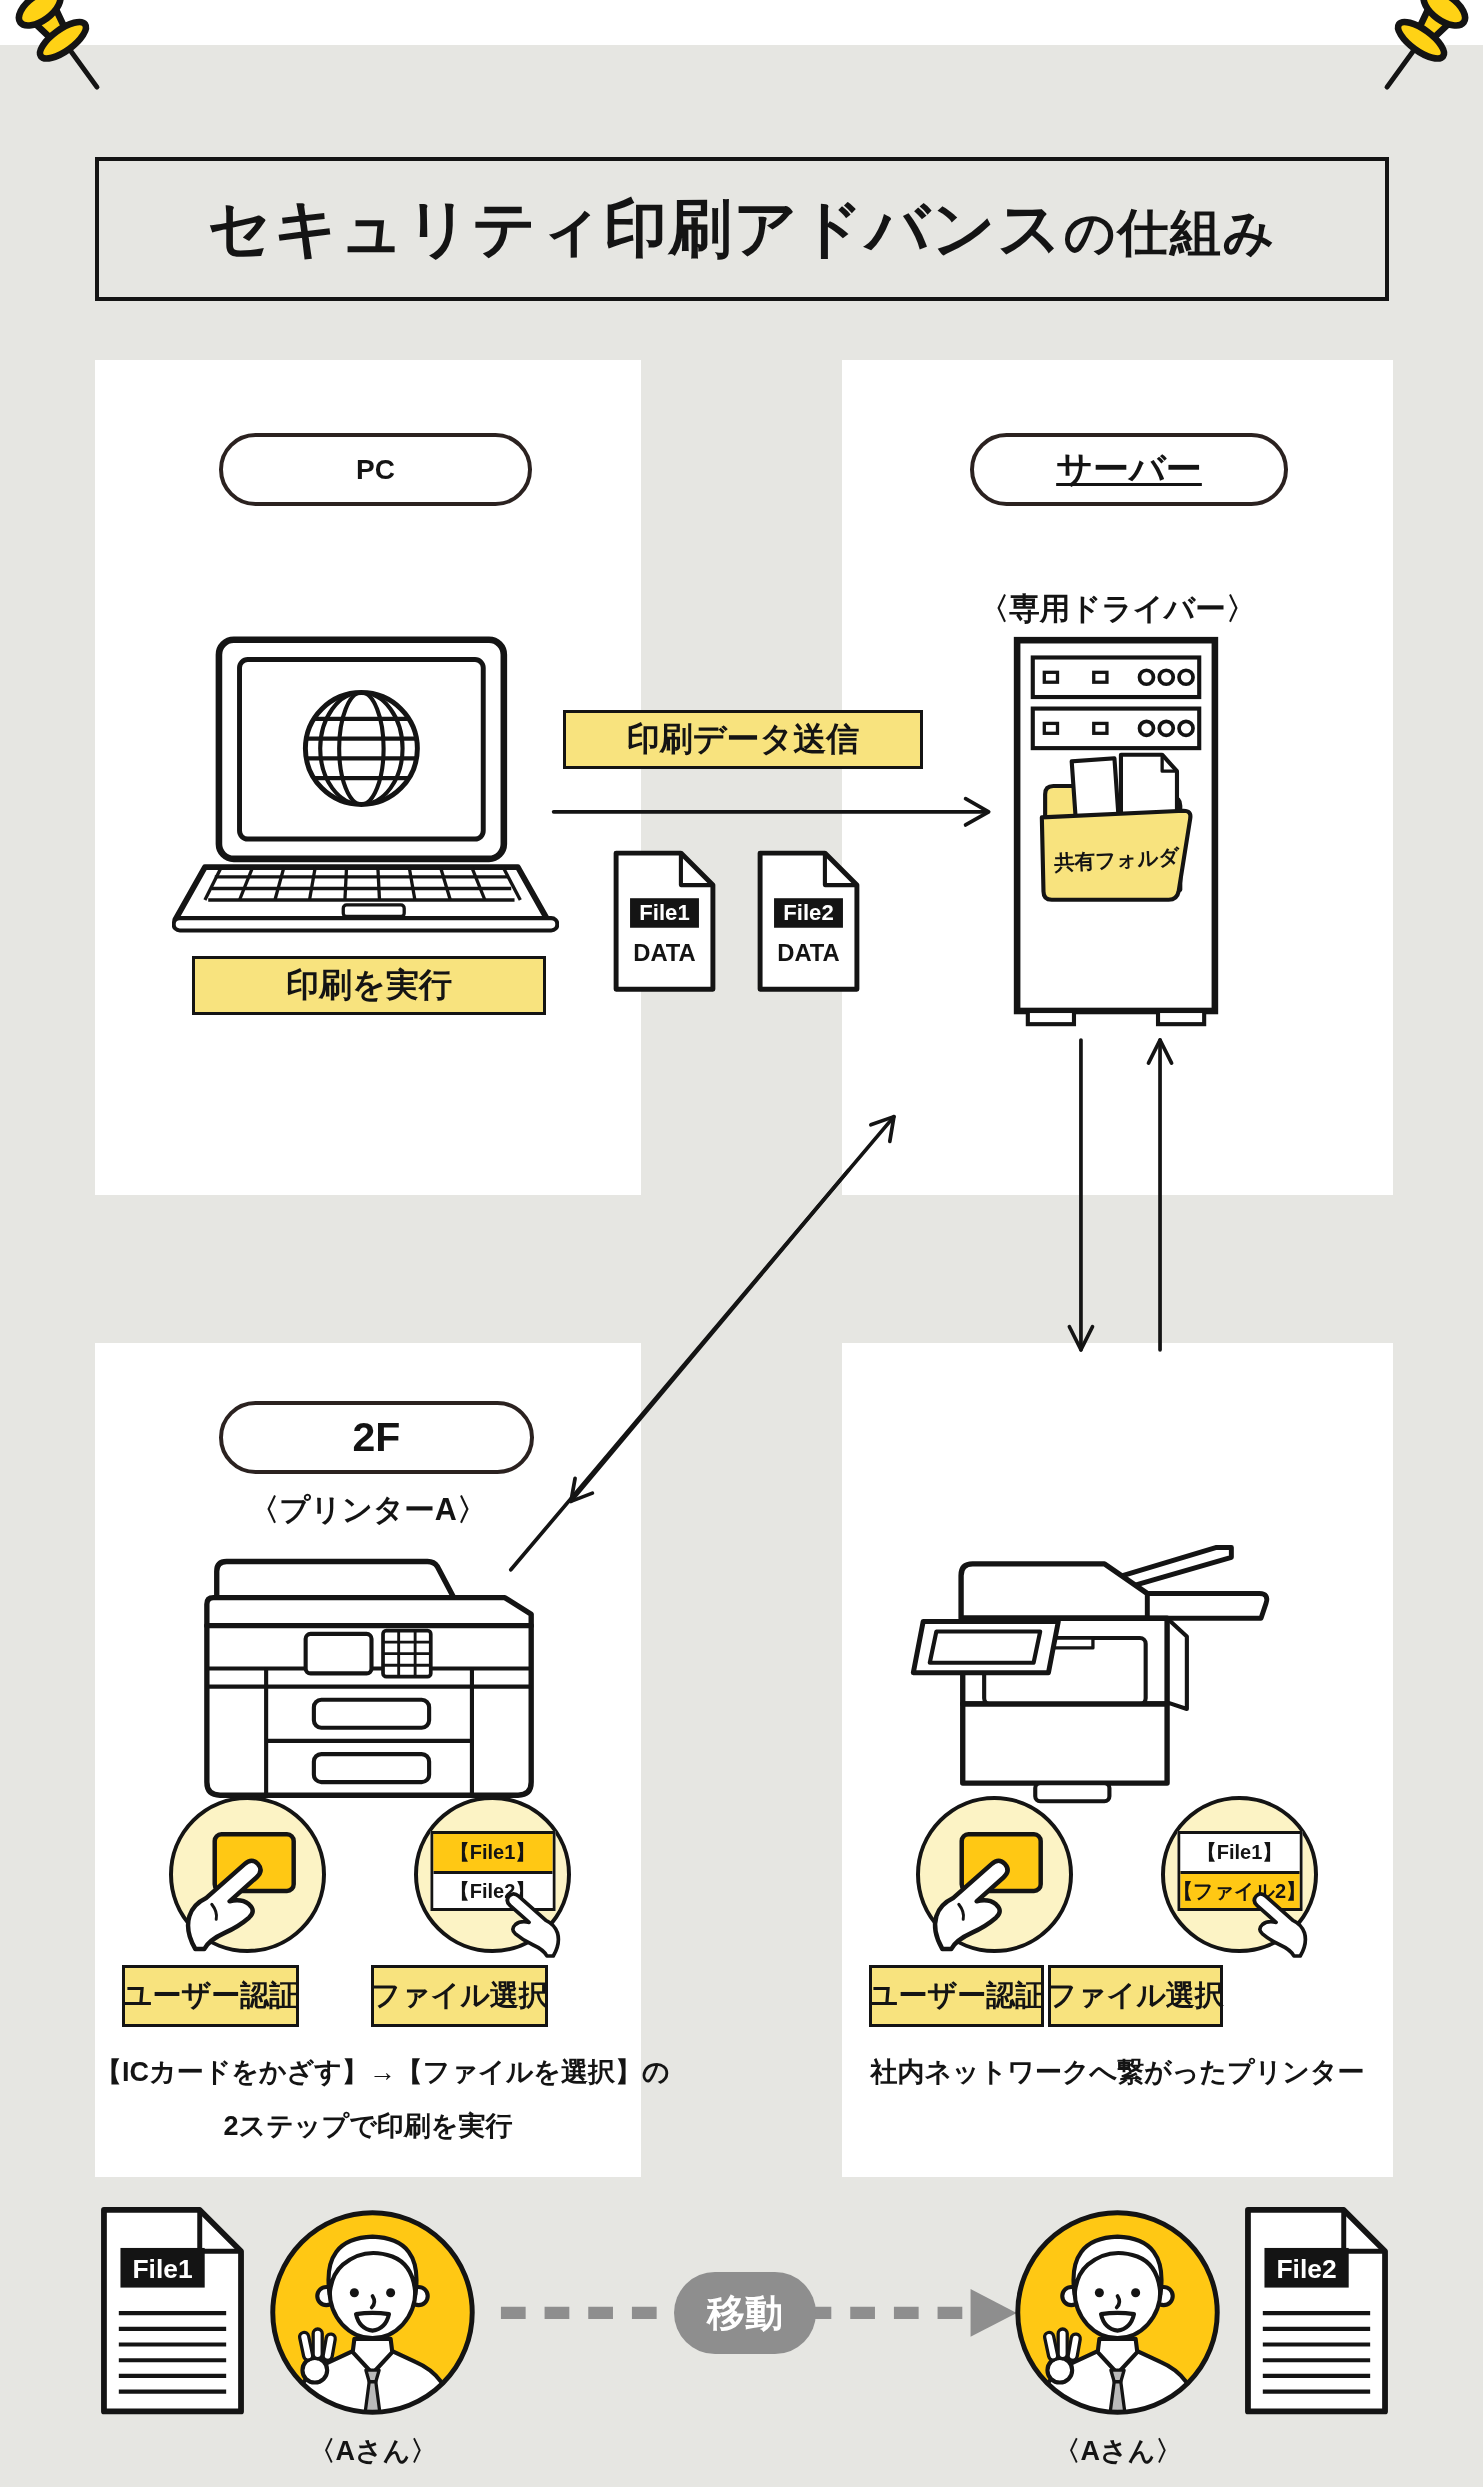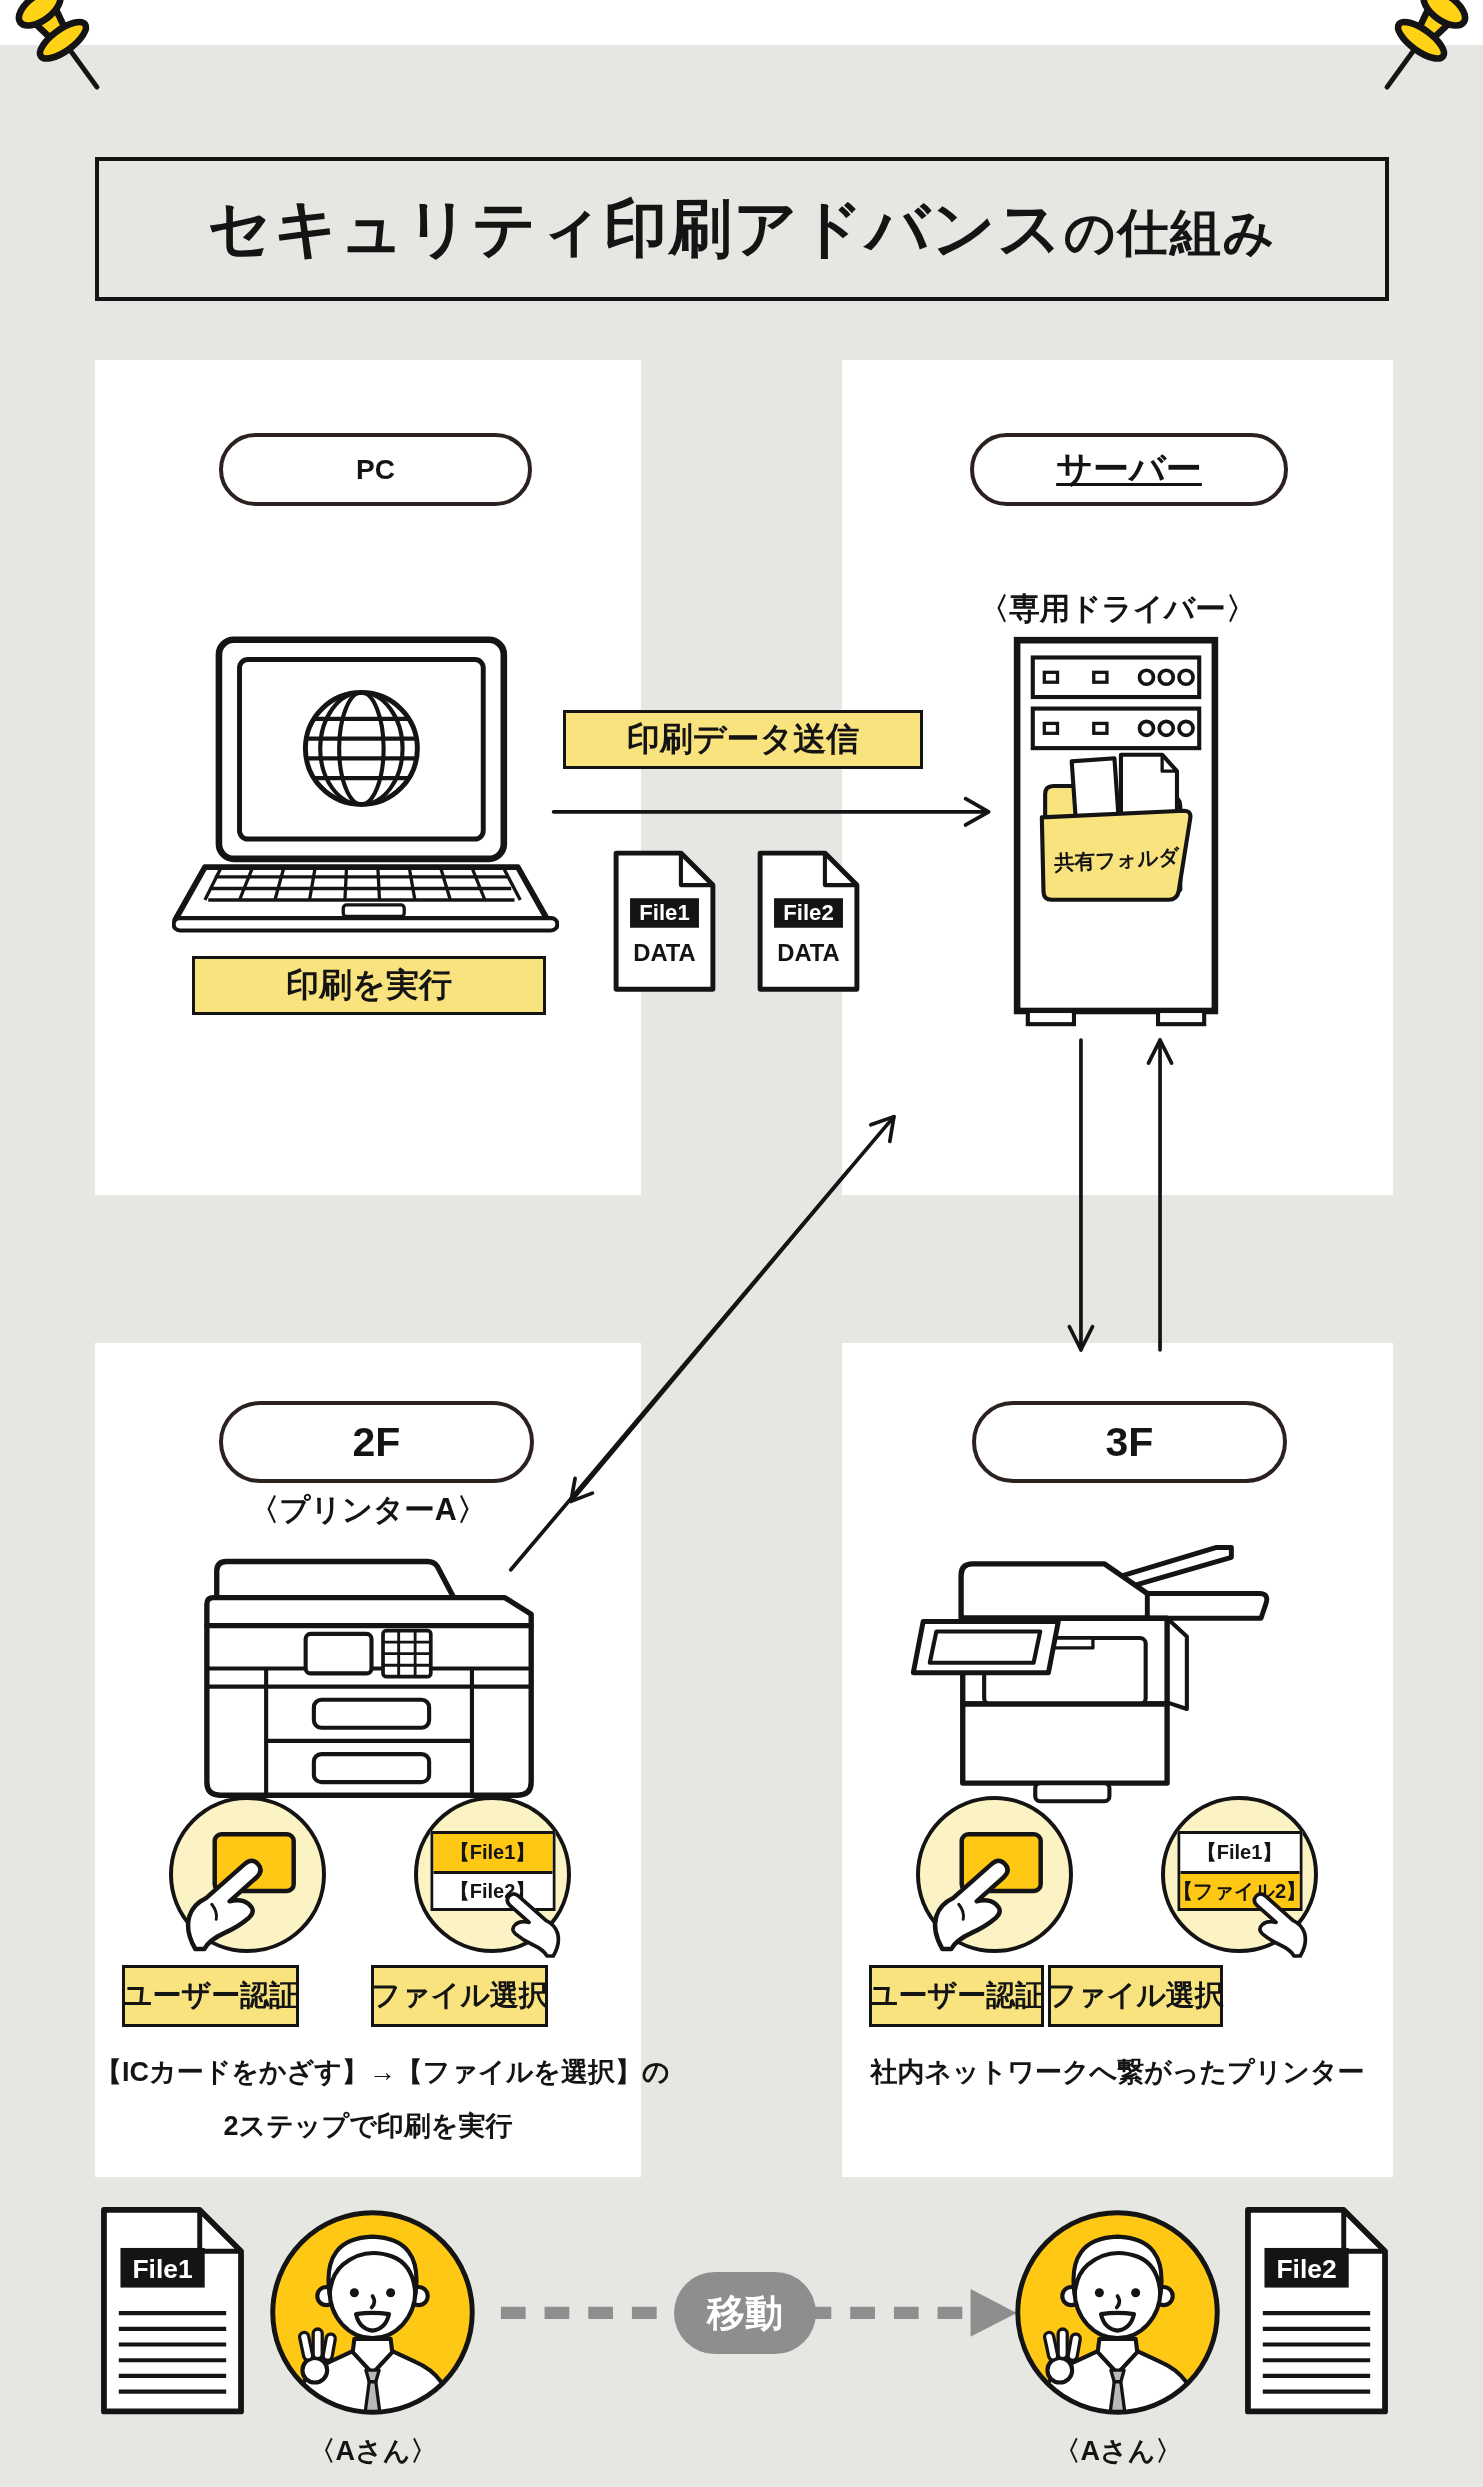--- a/index.html
+++ b/index.html
@@ -14,21 +14,21 @@
   .title-main { font-size:63px; }
   .title-suffix { font-size:51px; }
   .panel { position:absolute; background:#FFFFFF; z-index:1; }
   .panel-pc { left:95px; top:360px; width:546px; height:835px; }
   .panel-server { left:842px; top:360px; width:551px; height:835px; }
   .panel-f2 { left:95px; top:1343px; width:546px; height:834px; }
   .panel-f3 { left:842px; top:1343px; width:551px; height:834px; }
   .pill { position:absolute; background:#fff; border:4.1px solid #2B2220; border-radius:41px; display:flex; align-items:center; justify-content:center; font-weight:bold; white-space:nowrap; }
   .pill-pc { left:124px; top:73px; width:313px; height:73px; font-size:28px;text-align:center; }
   .pill-server { left:128px; top:73px; width:318px; height:73px; font-size:36px;text-decoration:underline; }
-  .pill-floor { top:58px; width:315px; height:82px; font-size:41px; }
+  .pill-floor { top:58px; width:315px; height:73px; font-size:41px; }
   .pill-f2 { left:124px; }
   .pill-f3 { left:130px; }
   .ylabel { position:absolute; background:#F8E37E; border:3.3px solid #141414; display:flex; align-items:center; justify-content:center; font-weight:bold; white-space:nowrap; z-index:3; }
   .exec-label { left:97px; top:596px; width:354px; height:59px; font-size:33px; }
   .send-label { left:563px; top:710px; width:360px; height:59px; font-size:33px; }
   .sub-label { position:absolute; width:100%; text-align:center; font-size:30.5px; font-weight:bold; white-space:nowrap; }
   .driver-label { top:229px; }
   .printer-label { top:147px; }
   .art { position:absolute; }
   .art svg { display:block; width:100%; height:100%; }
@@ -210,23 +210,20 @@
     </div>
     <div class="stepbox" style="left:27px; width:177px;">ユーザー認証</div>
     <div class="stepbox" style="left:276px; width:177px;">ファイル選択</div>
     <div class="desc">
       <div>【ICカードをかざす】→【ファイルを選択】の</div>
       <div>2ステップで印刷を実行</div>
     </div>
   </div>
 
   <div class="panel panel-f3">
-    <div class="pill pill-floor pill-f3">
-        <span>3F</span>
-      </div>
     <div class="art" style="left:68px; top:196px; width:412px; height:297px;">
       <svg viewBox="0 0 500 360">
         <g fill="#fff" stroke="#141414" stroke-linejoin="round">
           <path d="M252,46 L372,10 H390 V22 L266,58 Z" stroke-width="6"></path>
           <path d="M62,96 V44 Q62,30 76,30 H236 L288,66 H300 V96 Z" stroke-width="6.5"></path>
           <path d="M288,66 H424 Q436,66 432,78 L426,96 H288 Z" stroke-width="6"></path>
           <path d="M312,96 L336,118 L336,206 L312,198 Z" stroke-width="5"></path>
           <rect x="64" y="96" width="248" height="104" stroke-width="6.5"></rect>
           <rect x="90" y="120" width="196" height="80" rx="7" stroke-width="5"></rect>
           <rect x="158" y="120" width="64" height="12" stroke-width="4"></rect>

